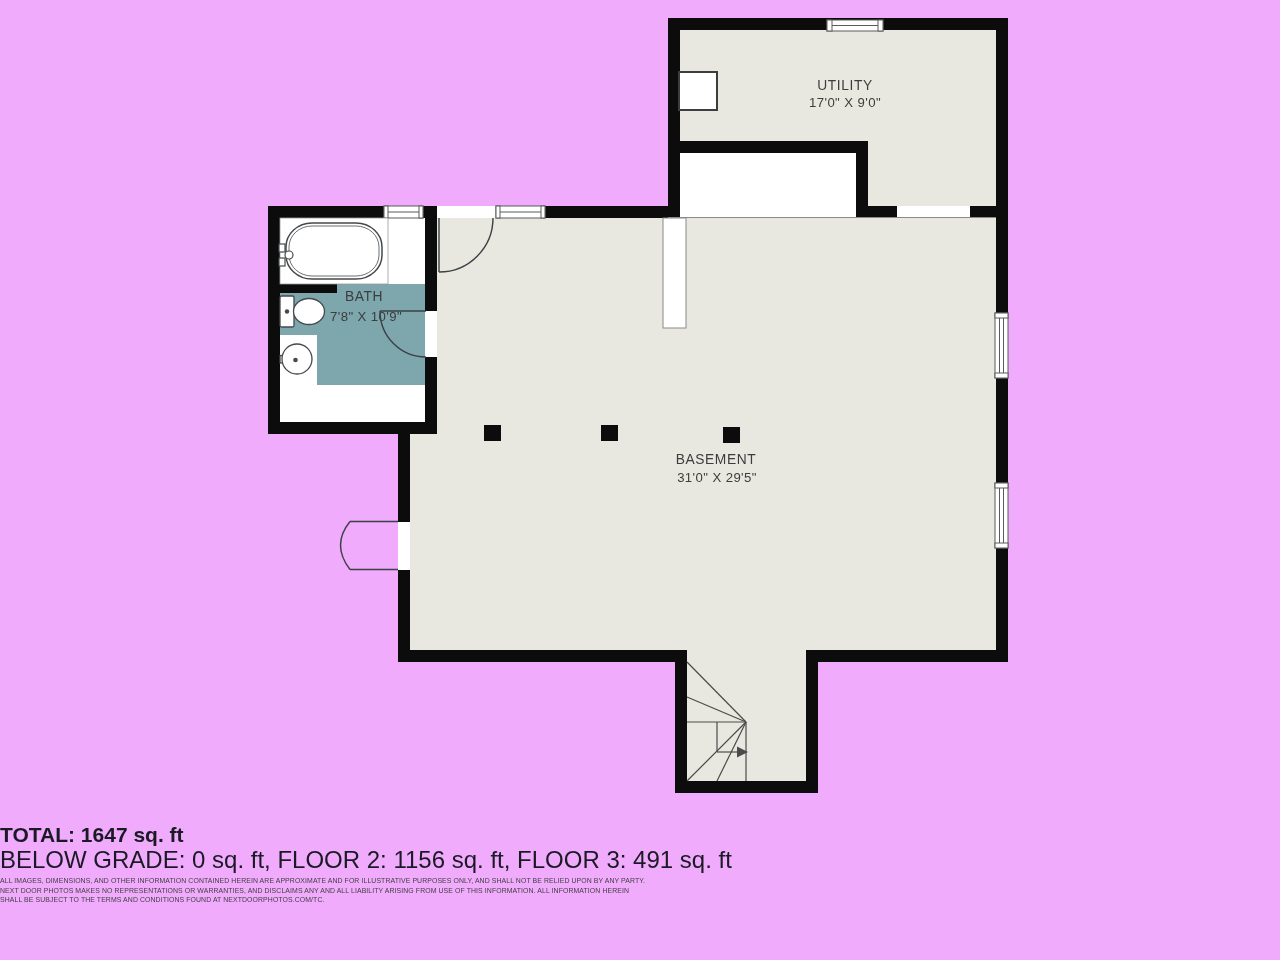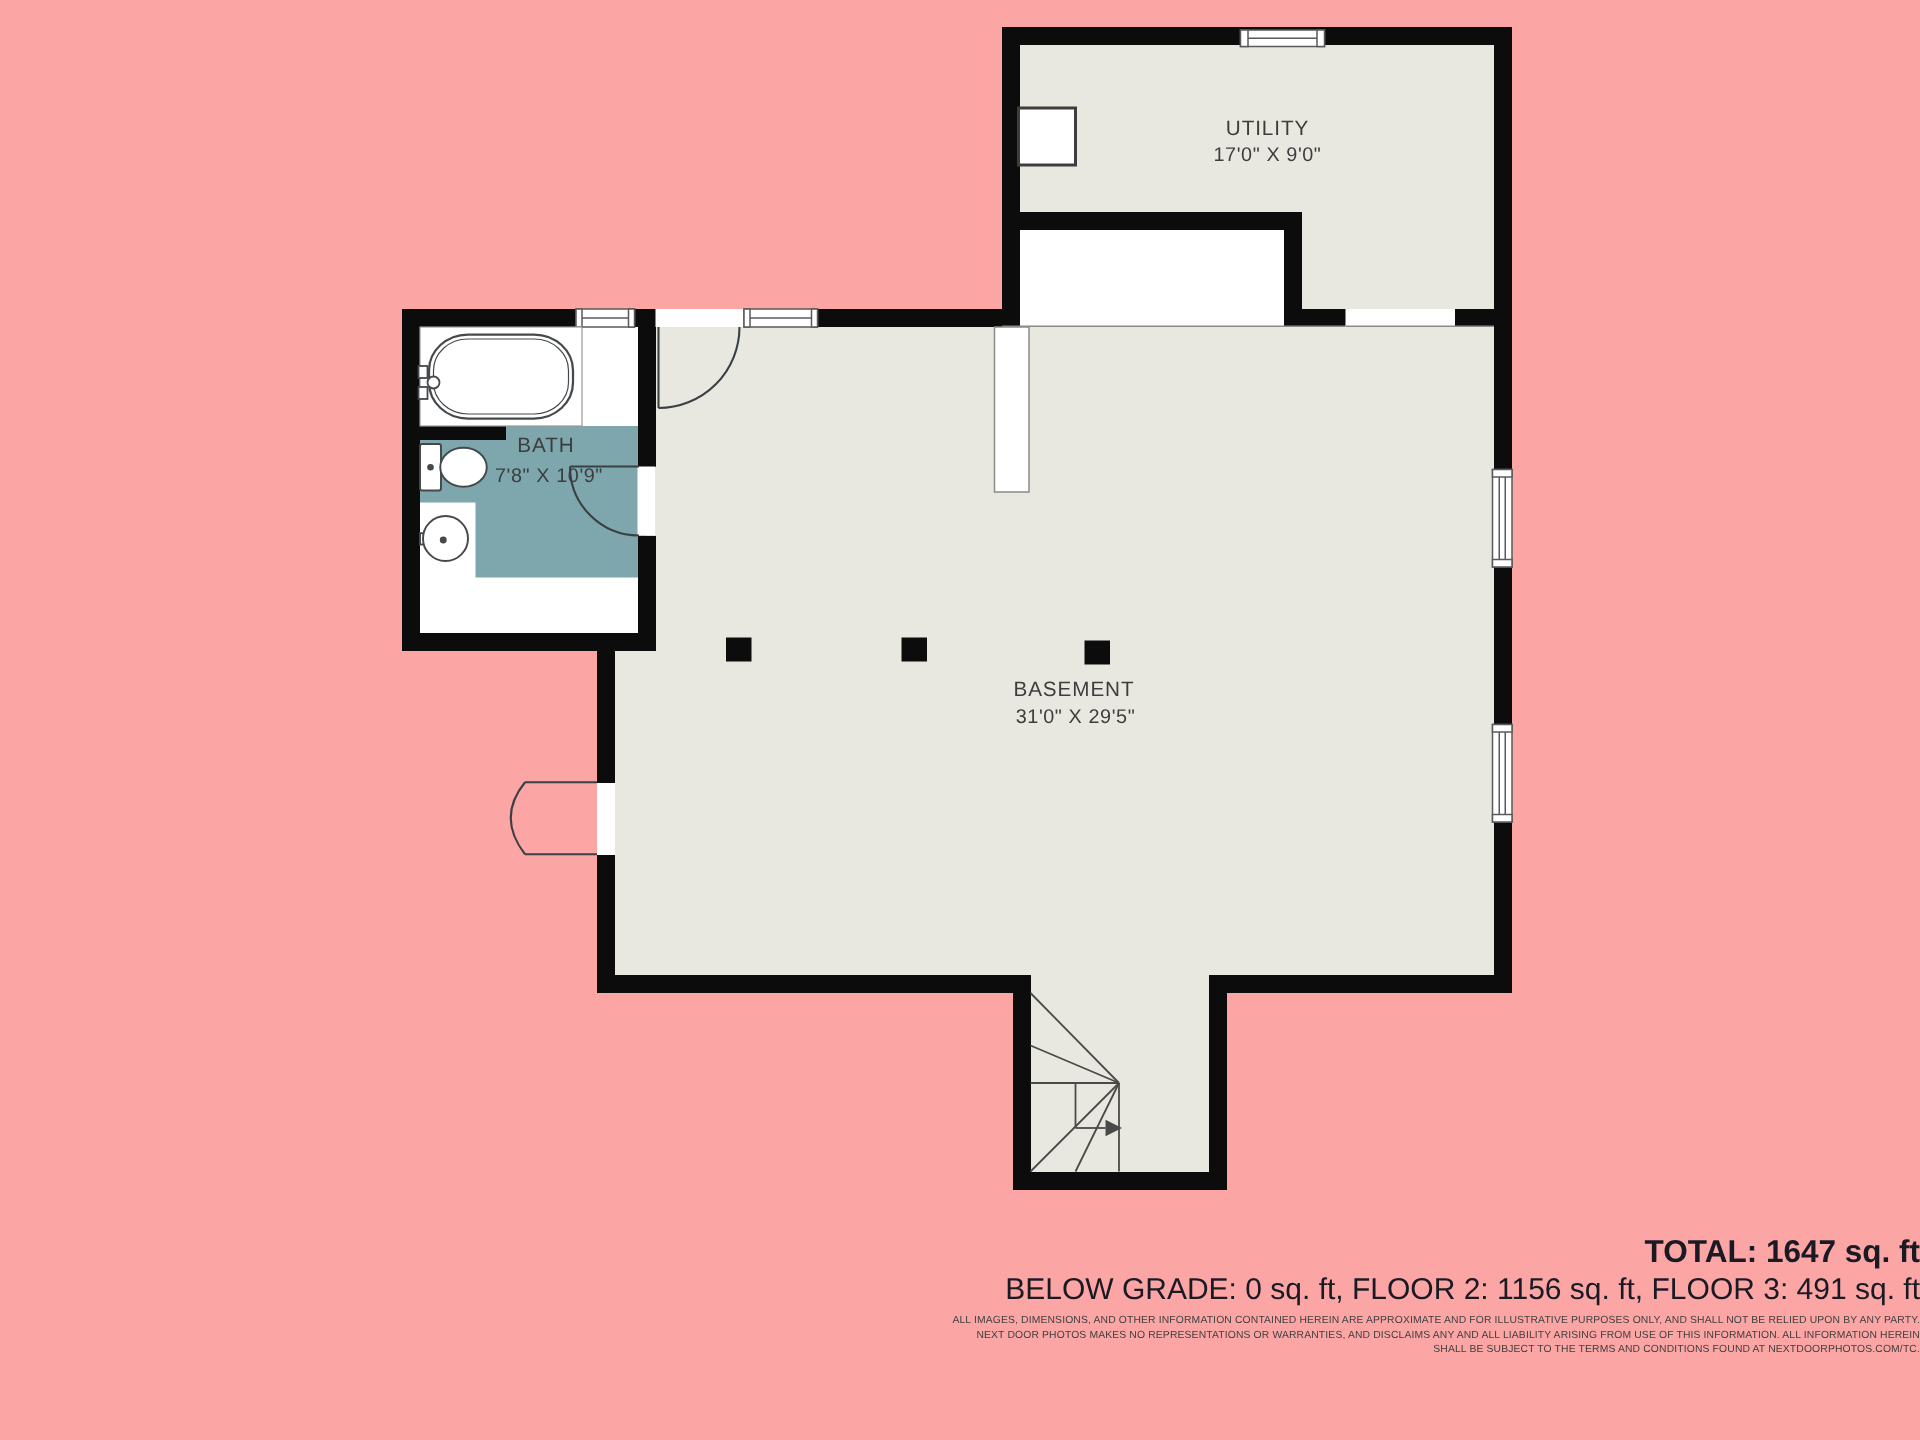--- a/index.html
+++ b/index.html
@@ -1,21 +1,21 @@
 <!DOCTYPE html>
 <html><head>
 <meta charset="utf-8">
 <style>
   html,body{margin:0;padding:0;background:#ffffff;}
-  .page{position:relative;width:1280px;height:960px;background:#fca5a5;overflow:hidden;
+  .page{position:relative;width:1280px;height:960px;background:#f0abfc;overflow:hidden;
         font-family:"Liberation Sans",sans-serif;}
   .plan{position:absolute;left:0;top:0;}
-  .summary{position:absolute;left:0;top:822px;width:1280px;text-align:right;color:#1a1a24;}
+  .summary{position:absolute;left:0;top:822px;width:1280px;text-align:left;color:#1a1a24;}
   .summary .total{font-size:21px;font-weight:bold;line-height:26px;}
-  .summary .line{font-size:20px;line-height:24px;}
+  .summary .line{font-size:24px;line-height:24px;}
   .disclaimer{margin-top:4px;font-size:6.9px;line-height:1.38;color:#3f3f3f;letter-spacing:.1px;}
   svg text{font-family:"Liberation Sans",sans-serif;fill:#3d3d3d;}
   .room-name{font-size:13.8px;letter-spacing:.6px;}
   .room-dims{font-size:13.2px;letter-spacing:.4px;}
 </style>
 </head>
 <body>
 
 <div class="page">
 

